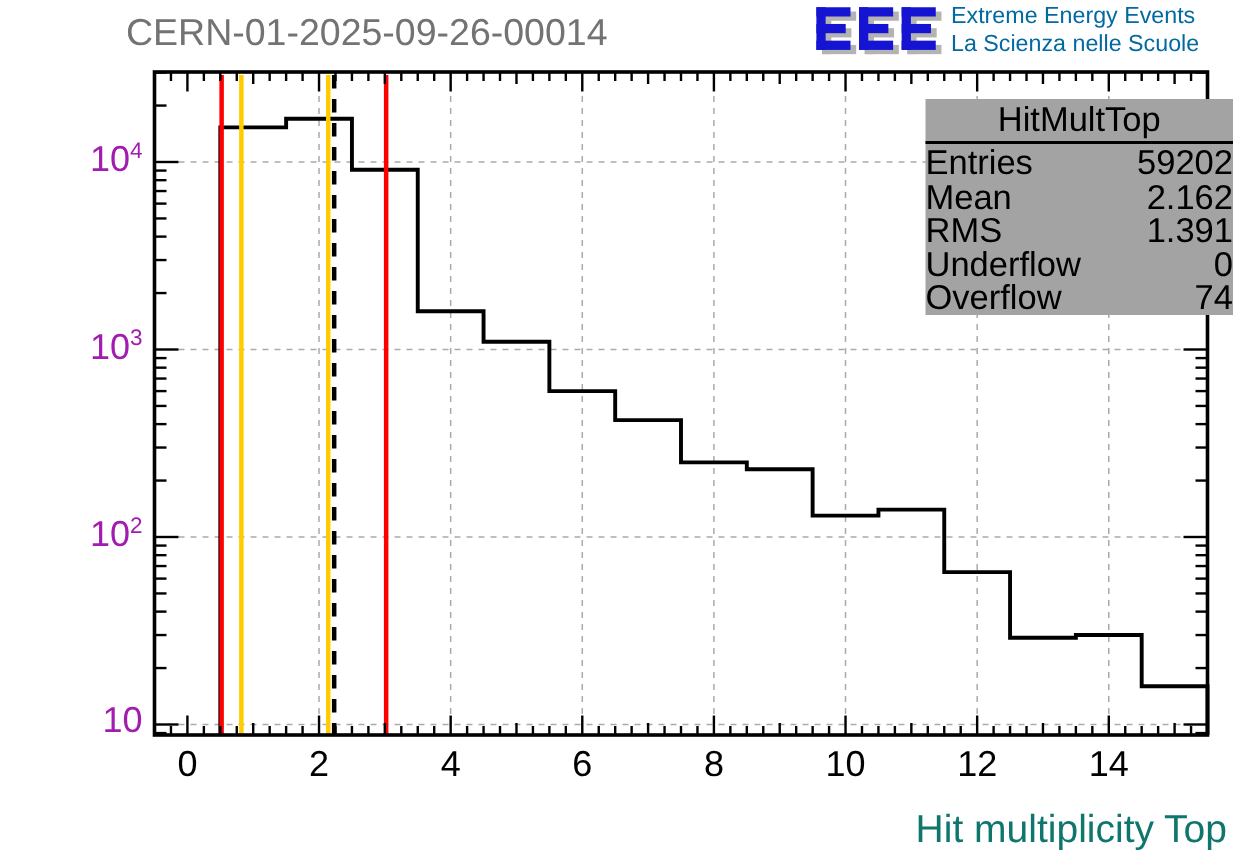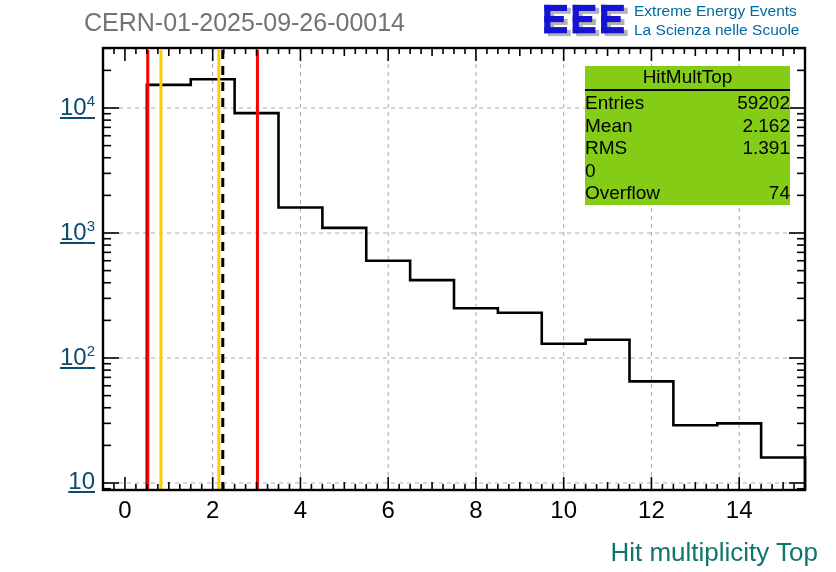--- a/index.html
+++ b/index.html
@@ -19,32 +19,32 @@
   
   .logo{position:absolute;left:540px;top:2px;width:296px;height:40px;}
   .logo-e-wrap{position:absolute;left:0px;top:0px;width:90px;height:36px;}
   .logo-text{
     position:absolute;left:94px;top:0px;
     color:#0369a1;font-size:15.5px;line-height:18.5px;white-space:nowrap;
   }
   .logo-text .l2{display:block;}
 
   .xlab{position:absolute;font-size:24px;color:#000;transform:translateX(-50%);}
-  .ylab{position:absolute;font-size:24px;color:#0c4a6e;text-align:right;white-space:nowrap;text-decoration:underline;}
+  .ylab{position:absolute;font-size:24px;color:#a21caf;text-align:right;white-space:nowrap;}
   .ylab sup{font-size:15px;vertical-align:super;}
 
   .axis-title{
     position:absolute;right:18px;bottom:4px;
     font-size:26px;color:#0f766e;white-space:nowrap;
   }
 
   
   .stats{
-    position:absolute;left:585px;top:66px;width:205px;
-    font-size:19px;color:#000;background:#84cc16;
+    position:absolute;left:617px;top:66px;width:205px;
+    font-size:23px;color:#000;background:#a3a3a3;
     border-left:0;border-right:0;
   }
   .stats .hdr{text-align:center;padding-bottom:1px;}
   .stats .rule{border-top:2px solid #000;margin:0 0 1px 0;}
   .stats .row{display:flex;justify-content:space-between;line-height:22.5px;}
   .stats .row .k{text-align:left;}
   .stats .row .v{text-align:right;}
 
   svg{position:absolute;left:0;top:0;}
 </style>
@@ -327,20 +327,21 @@
         </div>
         <div class="row">
           <span class="k">Mean</span>
           <span class="v">2.162</span>
         </div>
         <div class="row">
           <span class="k">RMS</span>
           <span class="v">1.391</span>
         </div>
         <div class="row">
+          <span class="k">Underflow</span>
           <span class="v">0</span>
         </div>
         <div class="row">
           <span class="k">Overflow</span>
           <span class="v">74</span>
         </div>
       </div>
   </div>
 
   <div class="axis-title">Hit multiplicity Top</div>

